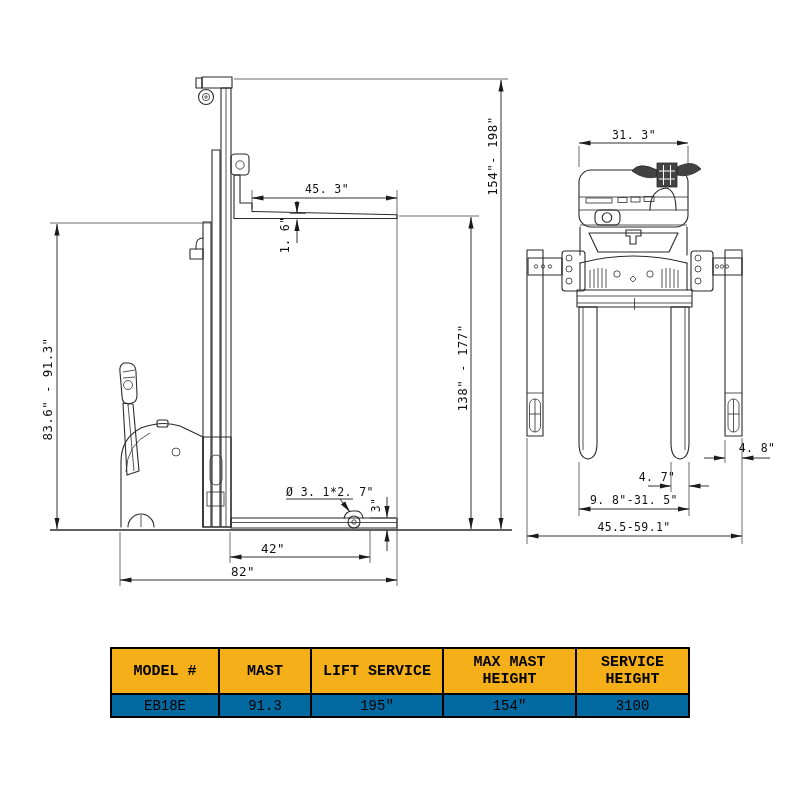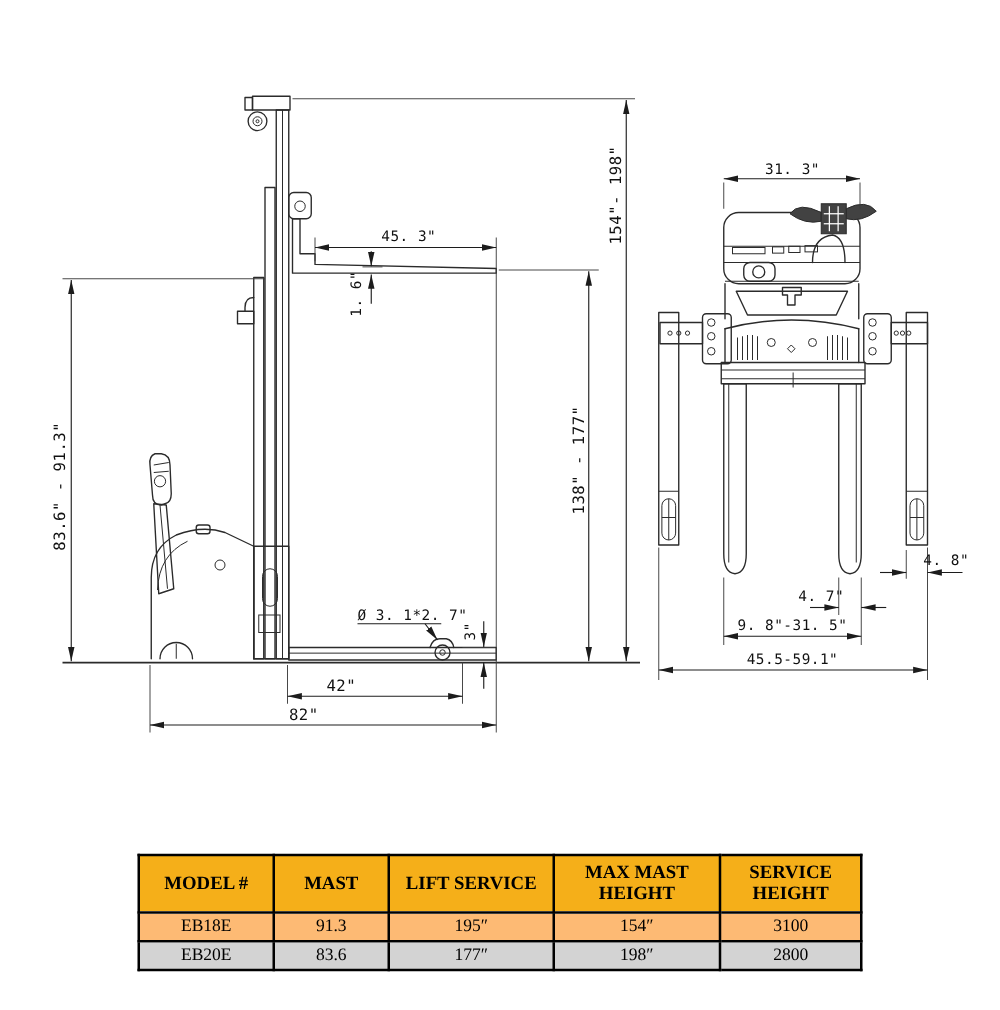--- a/index.html
+++ b/index.html
@@ -11,25 +11,25 @@
   .mlt{stroke:#2b2b2b;stroke-width:0.8;fill:none;}
   .mf{fill:#424242;stroke:#2b2b2b;stroke-width:0.8;}
   .wht{stroke:#ffffff;stroke-width:1;}
   
   .dl{stroke:#1c1c1c;stroke-width:0.9;fill:none;}
   .xl{stroke:#3c3c3c;stroke-width:0.75;fill:none;}
   .gl{stroke:#2b2b2b;stroke-width:1.4;fill:none;}
   text.dim{font-family:"DejaVu Sans Mono",monospace;font-size:11.5px;fill:#111;letter-spacing:0.4px;}
   text.dimbig{font-family:"DejaVu Sans Mono",monospace;font-size:12.5px;fill:#111;letter-spacing:0.4px;}
   
-  .spec{position:absolute;left:110px;top:683px;width:578px;border-collapse:collapse;
-        table-layout:fixed;font-family:Liberation Serif, serif;}
+  .spec{position:absolute;left:110px;top:647px;width:578px;border-collapse:collapse;
+        table-layout:fixed;font-family:Liberation Mono, monospace;}
   .spec th,.spec td{border:2px solid #000;text-align:center;padding:0;overflow:hidden;}
   .spec th{background:var(--header-bg,#F5AF19);height:44px;font-size:15px;font-weight:bold;color:#000;}
-  .spec td{height:21px;font-size:14px;color:#000;background:#fdba74;}
+  .spec td{height:21px;font-size:14px;color:#000;background:#0369a1;}
   .spec tr.alt td{background:var(--alt-row-bg,#D3D3D3);}
 </style>
 </head>
 <body>
 
 <div class="canvas">
 
 <svg width="800" height="660" viewBox="0 0 800 660">
   <defs>
     <marker id="arr" viewBox="0 0 12 8" refX="11.5" refY="4" markerWidth="12" markerHeight="8" orient="auto-start-reverse" markerUnits="userSpaceOnUse">
@@ -257,23 +257,16 @@
     </tr>
   </thead>
   <tbody>
     <tr>
       <td>EB18E</td>
       <td>91.3</td>
       <td>195″</td>
       <td>154″</td>
       <td>3100</td>
     </tr>
-    <tr class="alt">
-      <td>EB20E</td>
-      <td>83.6</td>
-      <td>177″</td>
-      <td>198″</td>
-      <td>2800</td>
-    </tr>
   </tbody>
 </table>
 
 </div>
 
 </body></html>

